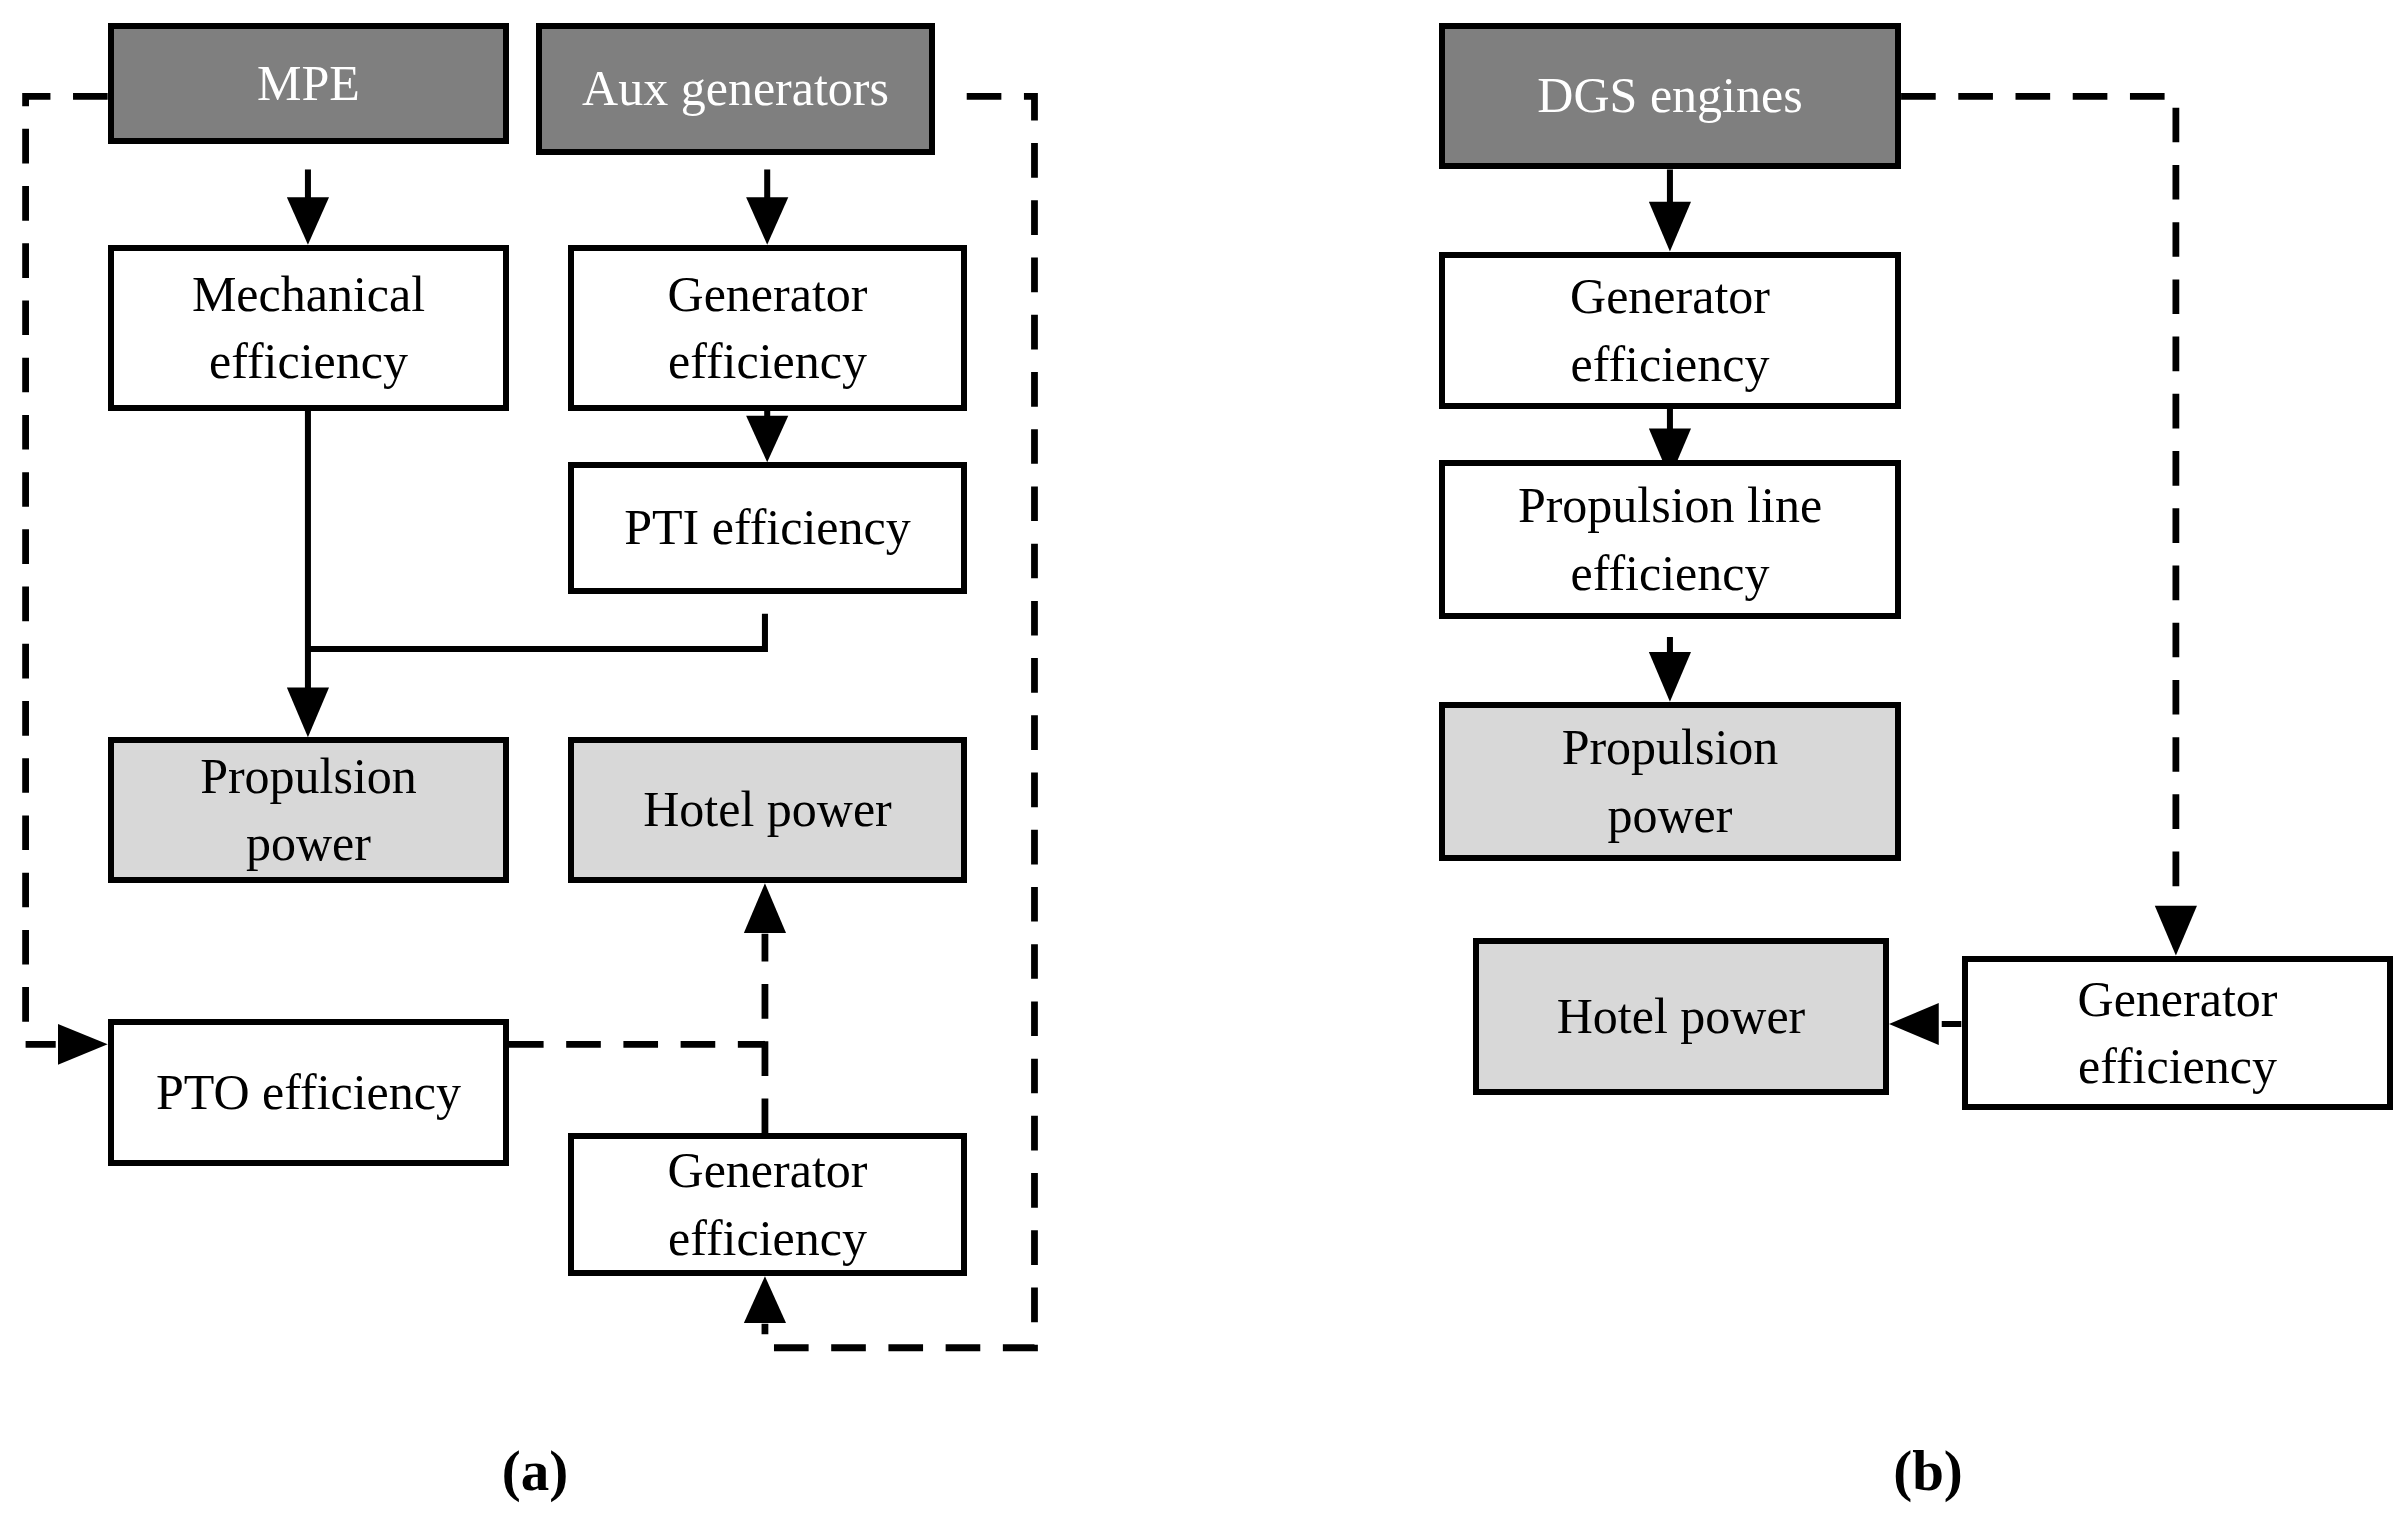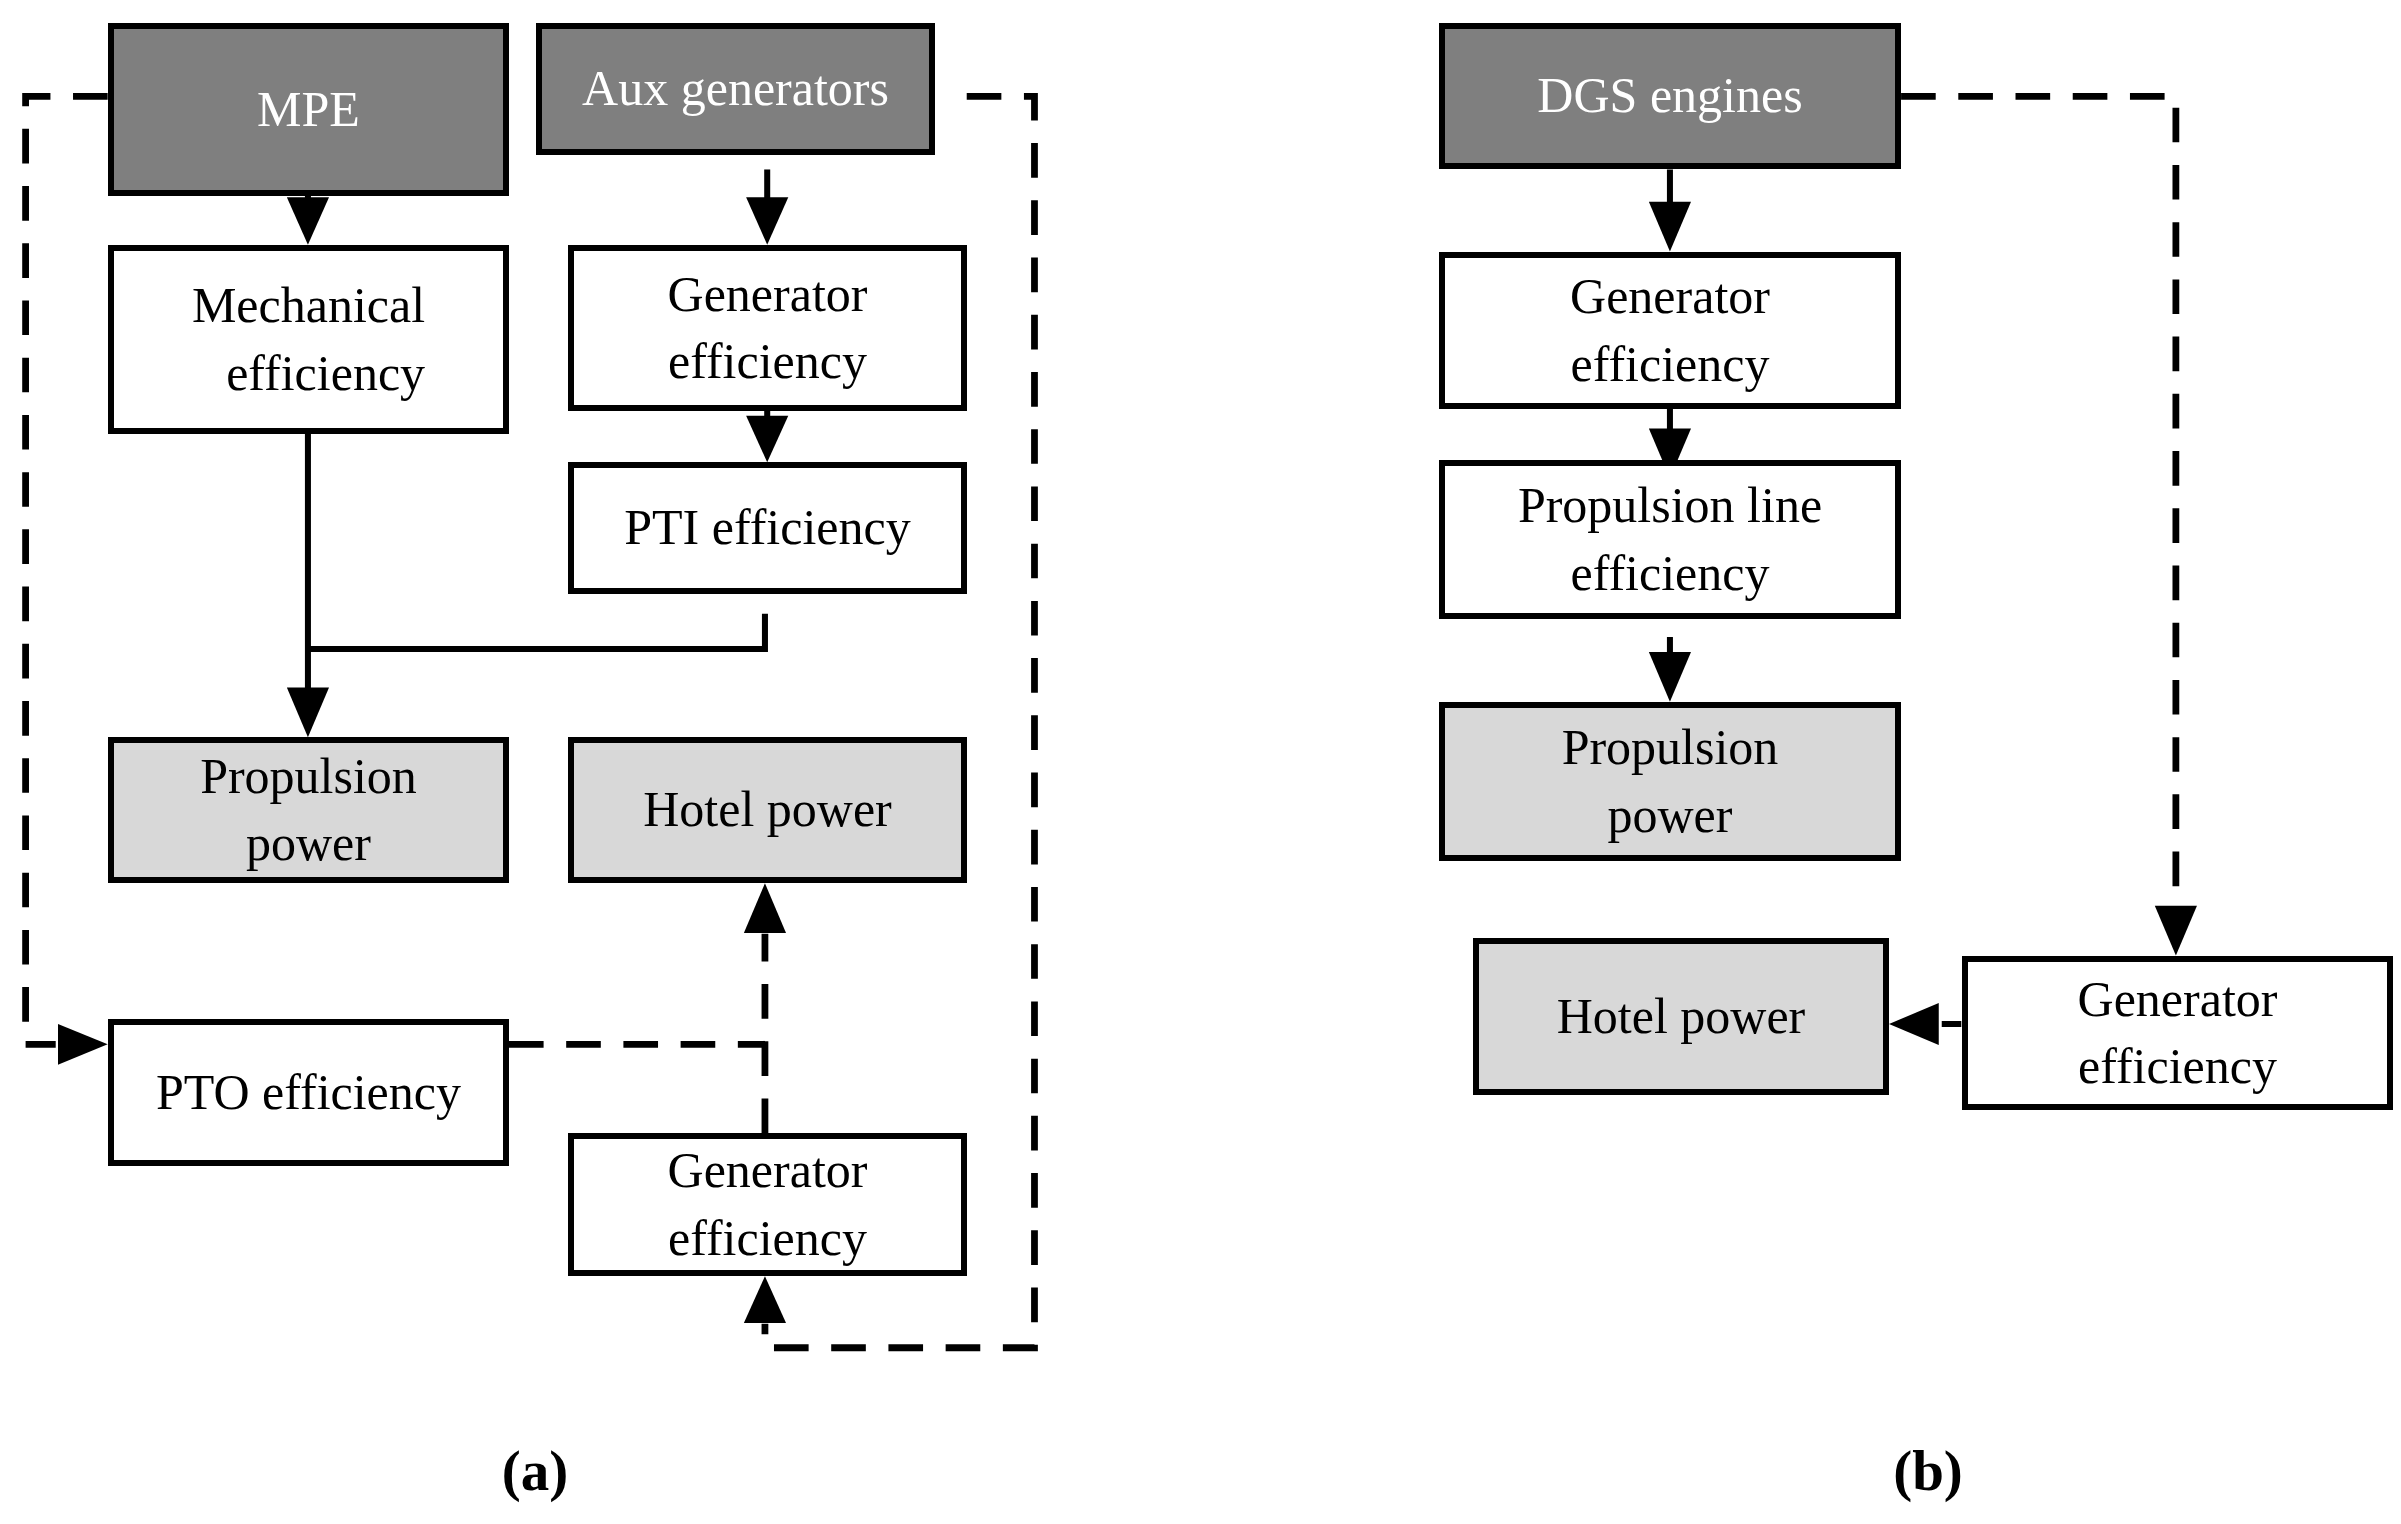--- a/index.html
+++ b/index.html
@@ -118,29 +118,29 @@
       <line class="stroke" x1="2605" y1="1360" x2="2579" y2="1360"></line>
       <polygon class="head" points="2575,1332 2575,1388 2509,1360"></polygon>
     </g>
 
     <g>
       <polyline class="stroke-dash" points="2525,128 2890,128 2890,1207"></polyline>
       <polygon class="head" points="2862,1203 2918,1203 2890,1269"></polygon>
     </g>
   </svg>
 
-  <div class="node node--dark" style="left:108px;top:23px;width:401px;height:173px;">
+  <div class="node node--dark" style="left:108px;top:23px;width:401px;height:121px;">
     <span class="node-label">MPE</span>
   </div>
 
   <div class="node node--dark" style="left:536px;top:23px;width:399px;height:132px;">
     <span class="node-label">Aux generators</span>
   </div>
 
-  <div class="node" style="left:108px;top:245px;width:401px;height:189px;text-align:right;">
+  <div class="node" style="left:108px;top:245px;width:401px;height:166px;">
     <span class="node-label">Mechanical
 efficiency</span>
   </div>
 
   <div class="node" style="left:568px;top:245px;width:399px;height:166px;">
     <span class="node-label">Generator
 efficiency</span>
   </div>
 
   <div class="node" style="left:568px;top:462px;width:399px;height:132px;">

